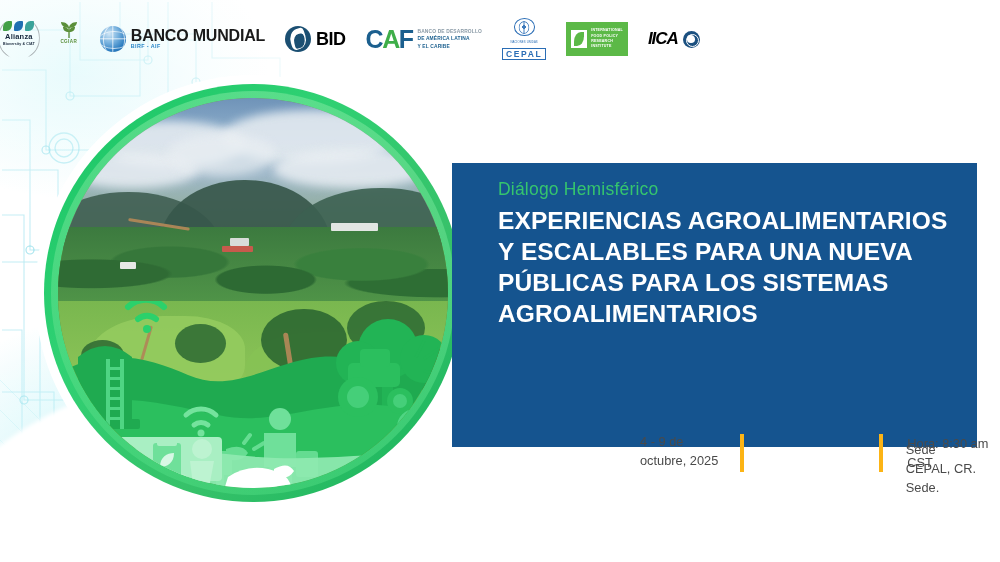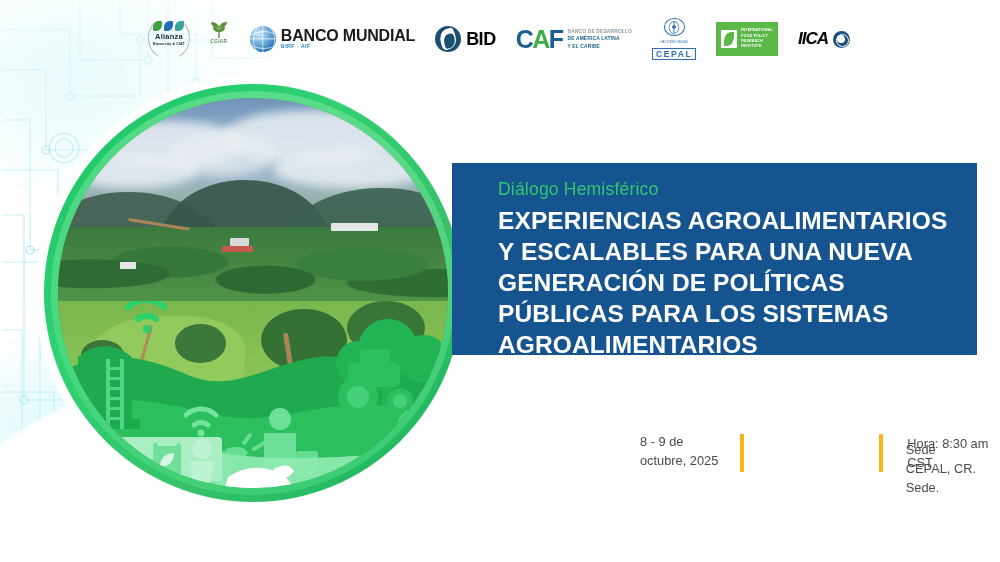--- a/index.html
+++ b/index.html
@@ -43,21 +43,21 @@
   }
   .white-swoosh2{
     position:absolute;left:180px;bottom:-230px;width:900px;height:400px;
     background:#ffffff;border-radius:50%;
     pointer-events:none;
   }
 
   
   .logo-strip{
     position:absolute;left:0;top:16px;width:1000px;height:46px;
-    display:flex;align-items:center;justify-content:center;gap:20px;
+    display:flex;align-items:center;gap:20px;
     z-index:40;
   }
   .logo{display:flex;align-items:center;gap:5px;height:42px;}
   .logo-txt{line-height:1;}
 
   
   .alianza{flex-direction:column;gap:1px;align-items:center;position:relative;padding:0 3px;}
   .alianza .swoop{
     position:absolute;left:-2px;right:-2px;top:0;bottom:2px;
     border:1.6px solid #8a8f93;border-radius:50%/60%;
@@ -220,21 +220,21 @@
   .h4{left:44%;top:36%;width:5%;height:2%;background:#d8dcd8;}
   .h5{left:70%;top:32%;width:12%;height:2%;background:#e3e6e3;}
   .h6{left:42%;top:38%;width:8%;height:1.6%;background:#c75a4c;}
   .h7{left:16%;top:42%;width:4%;height:1.8%;background:#e7e9e6;}
 
   
   .icon-band{position:absolute;left:0;bottom:0;width:100%;height:48%;z-index:22;}
 
   
   .blue-panel{
-    position:absolute;left:452px;top:163px;width:525px;height:192px;
+    position:absolute;left:452px;top:163px;width:525px;height:284px;
     background:#15548f;z-index:30;
   }
   .eyebrow{
     position:absolute;left:46px;top:16px;font-size:17.5px;color:#35c56e;letter-spacing:.2px;
   }
   .headline{
     position:absolute;left:46px;top:43px;right:10px;
     font-size:24.5px;font-weight:bold;color:#ffffff;line-height:1.265;letter-spacing:.1px;
   }
 
@@ -539,29 +539,28 @@
   </div>
 
   <div class="white-swoosh"></div>
   <div class="white-swoosh2"></div>
 
   <div class="blue-panel">
     <div class="eyebrow">Diálogo Hemisférico</div>
     <div class="headline">
       <div>EXPERIENCIAS AGROALIMENTARIOS</div>
       <div>Y ESCALABLES PARA UNA NUEVA</div>
-      <div>GENERACIÓN DE POLÍTICAS</div>
       <div>PÚBLICAS PARA LOS SISTEMAS</div>
       <div>AGROALIMENTARIOS</div>
     </div>
   </div>
 
   <div class="info-row">
     <div class="info-cell c1">
-      <div>8 - 9 de</div>
+      <div>4 - 9 de</div>
       <div>octubre, 2025</div>
     </div>
     <div class="divider"></div>
     <div class="info-cell c2">
       <div>Hora: 8:30 am</div>
       <div>CST</div>
     </div>
     <div class="divider"></div>
     <div class="info-cell c3">
       <div>Sede CEPAL, CR.</div>

